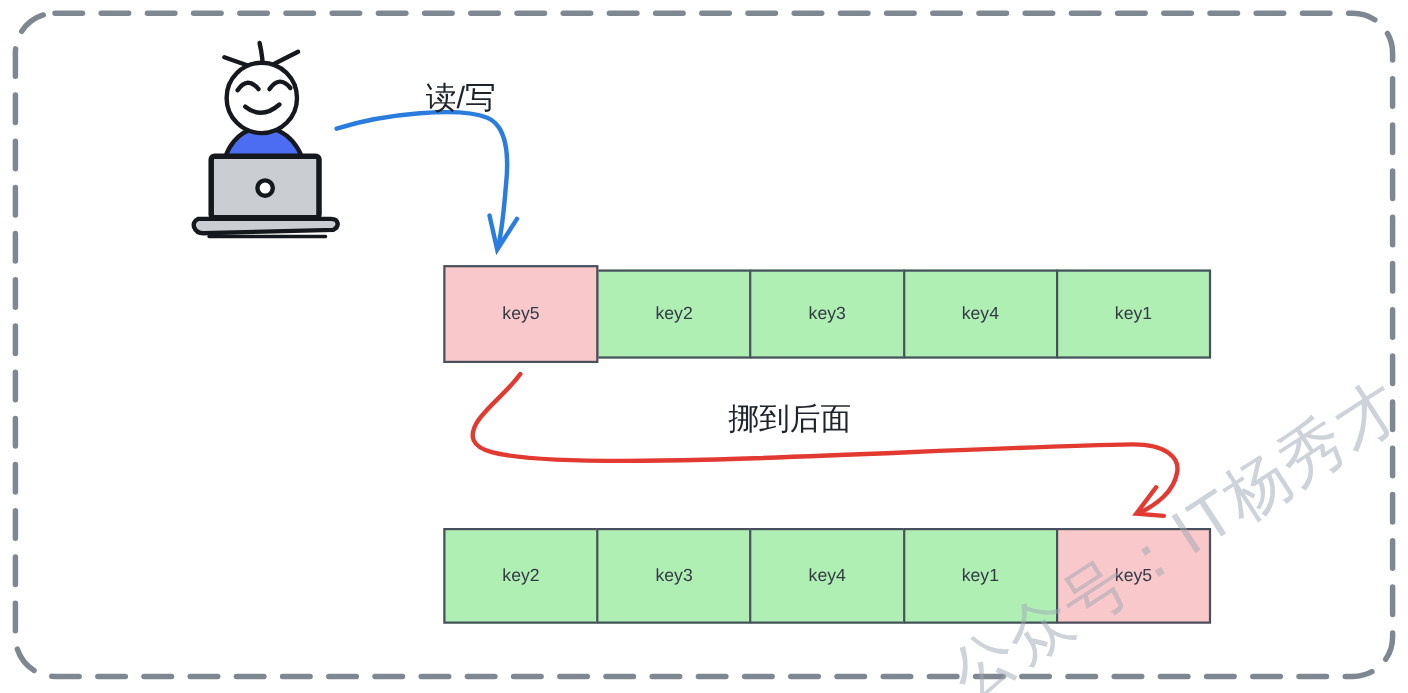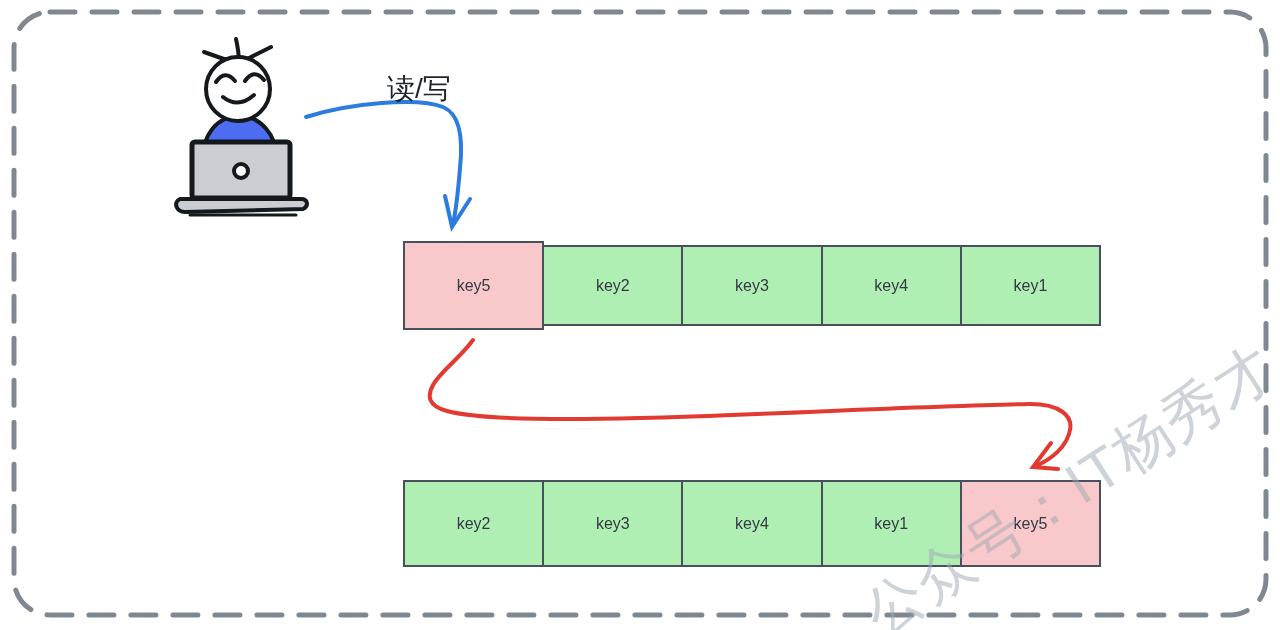--- a/index.html
+++ b/index.html
@@ -103,20 +103,21 @@
     </g>
 
     <g fill="none" stroke-width="4" stroke-linecap="round">
       <path d="M473,340 C460,358 440,372 433,385 C427,396 428,406 447,411 C480,420 560,420 640,418 C760,415 920,406 1030,404 C1060,404 1073,416 1070,430 C1067,447 1051,459 1038,465" style="stroke: rgb(226, 58, 48);"></path>
       <path d="M1051,443 L1033,467 L1058,469" style="stroke: rgb(226, 58, 48);"></path>
     </g>
   </svg>
 
   <div class="label" style="left:387px;top:70px;z-index:5">读/写</div>
 
+  <div class="label" style="left:662px;top:362px;z-index:5">挪到后面</div>
 
   <div id="row-top" class="cache-row" style="z-index:6">
     <div class="cell hot" style="background-color: rgb(249, 200, 202);">key5</div>
     <div class="cell" style="background-color: rgb(176, 239, 180);">key2</div>
     <div class="cell" style="background-color: rgb(176, 239, 180);">key3</div>
     <div class="cell" style="background-color: rgb(176, 239, 180);">key4</div>
     <div class="cell" style="background-color: rgb(176, 239, 180);">key1</div>
   </div>
 
   <div id="row-bottom" class="cache-row" style="z-index:6">

